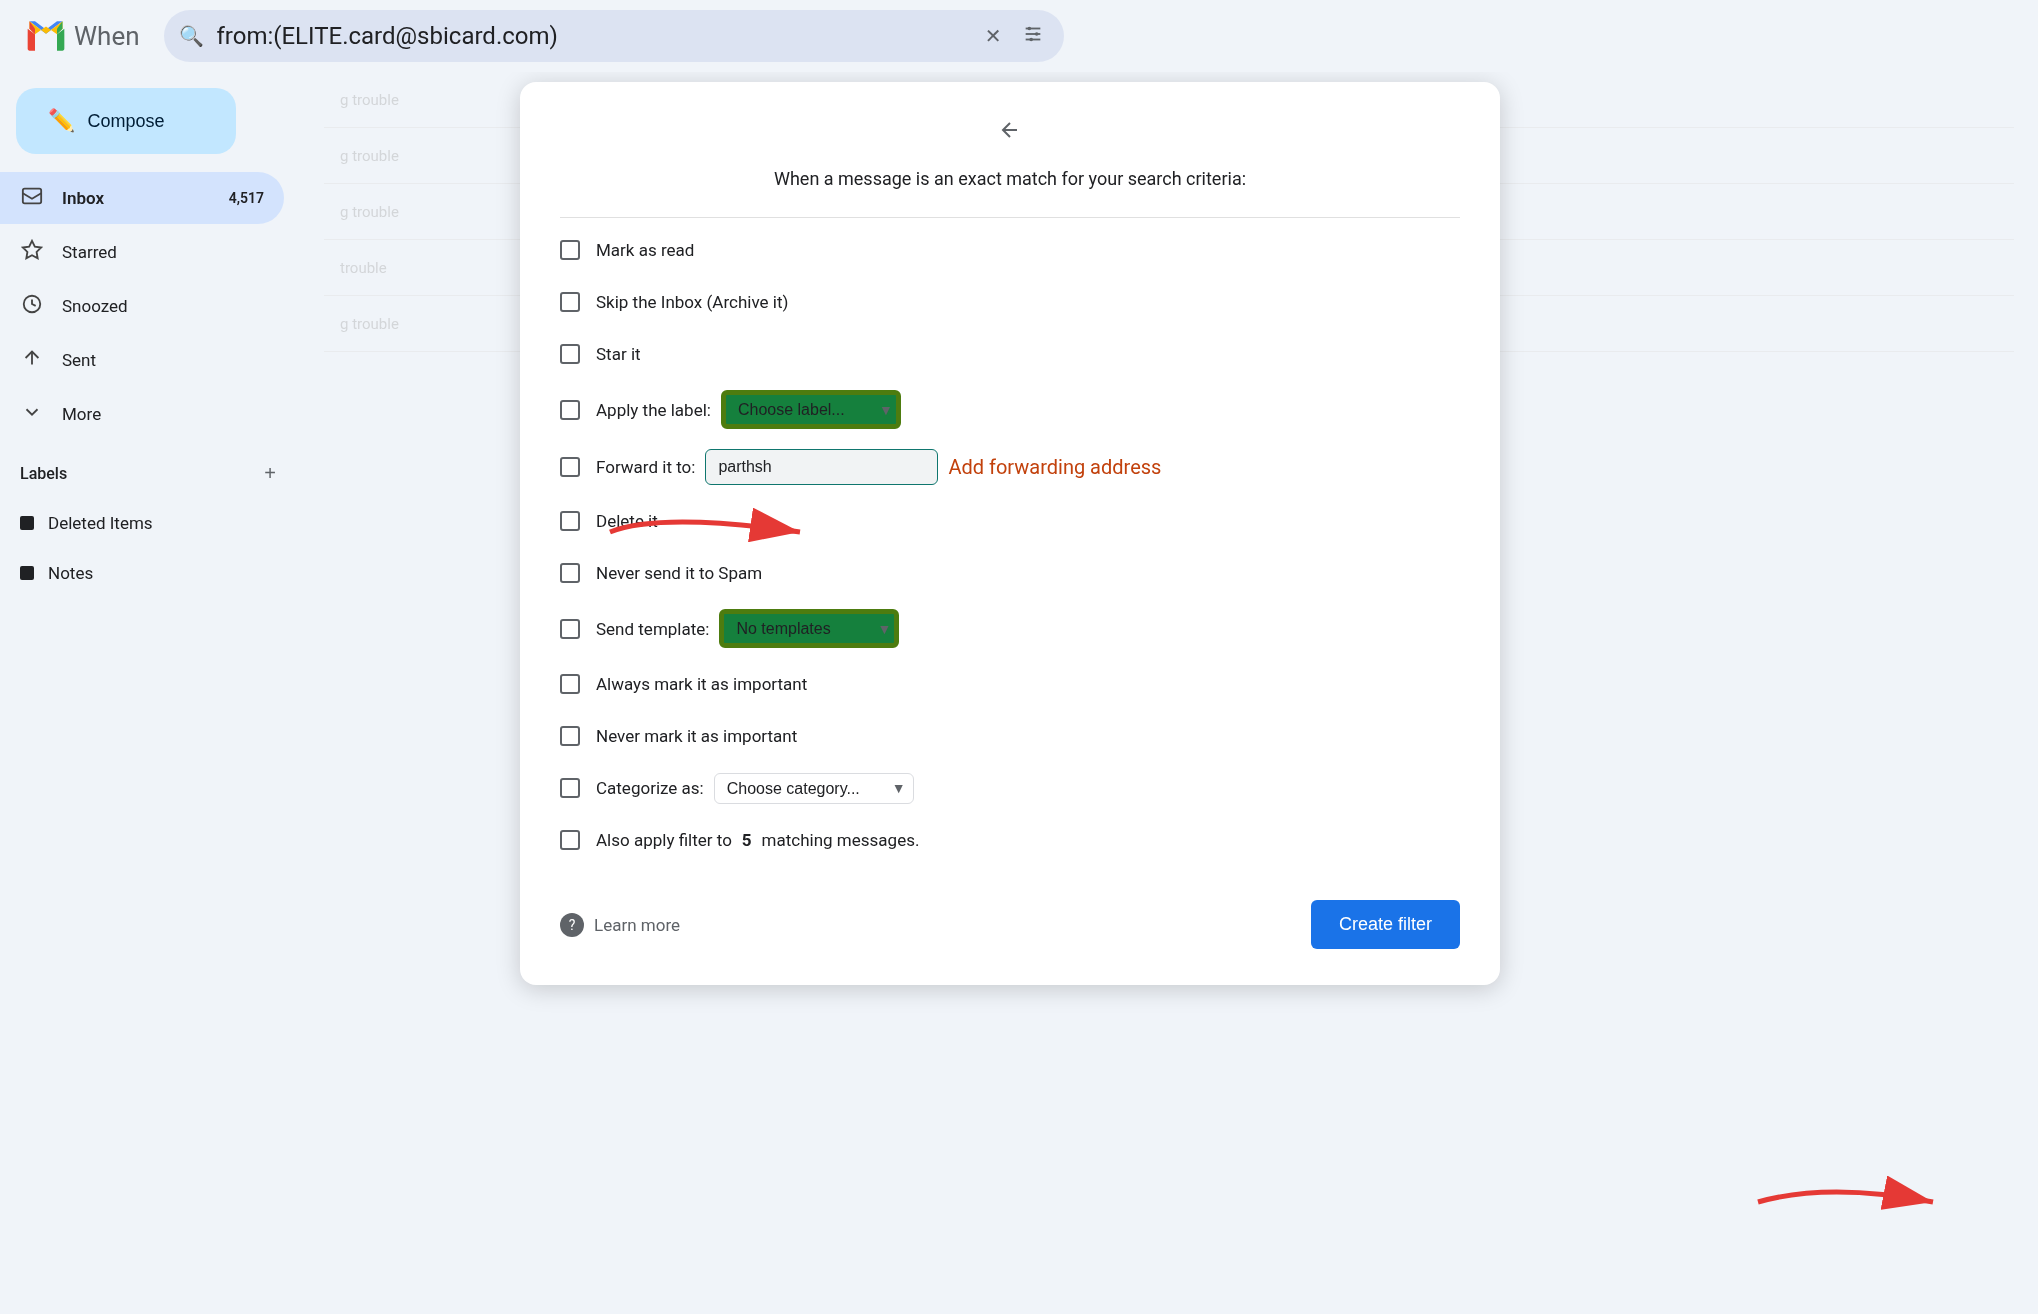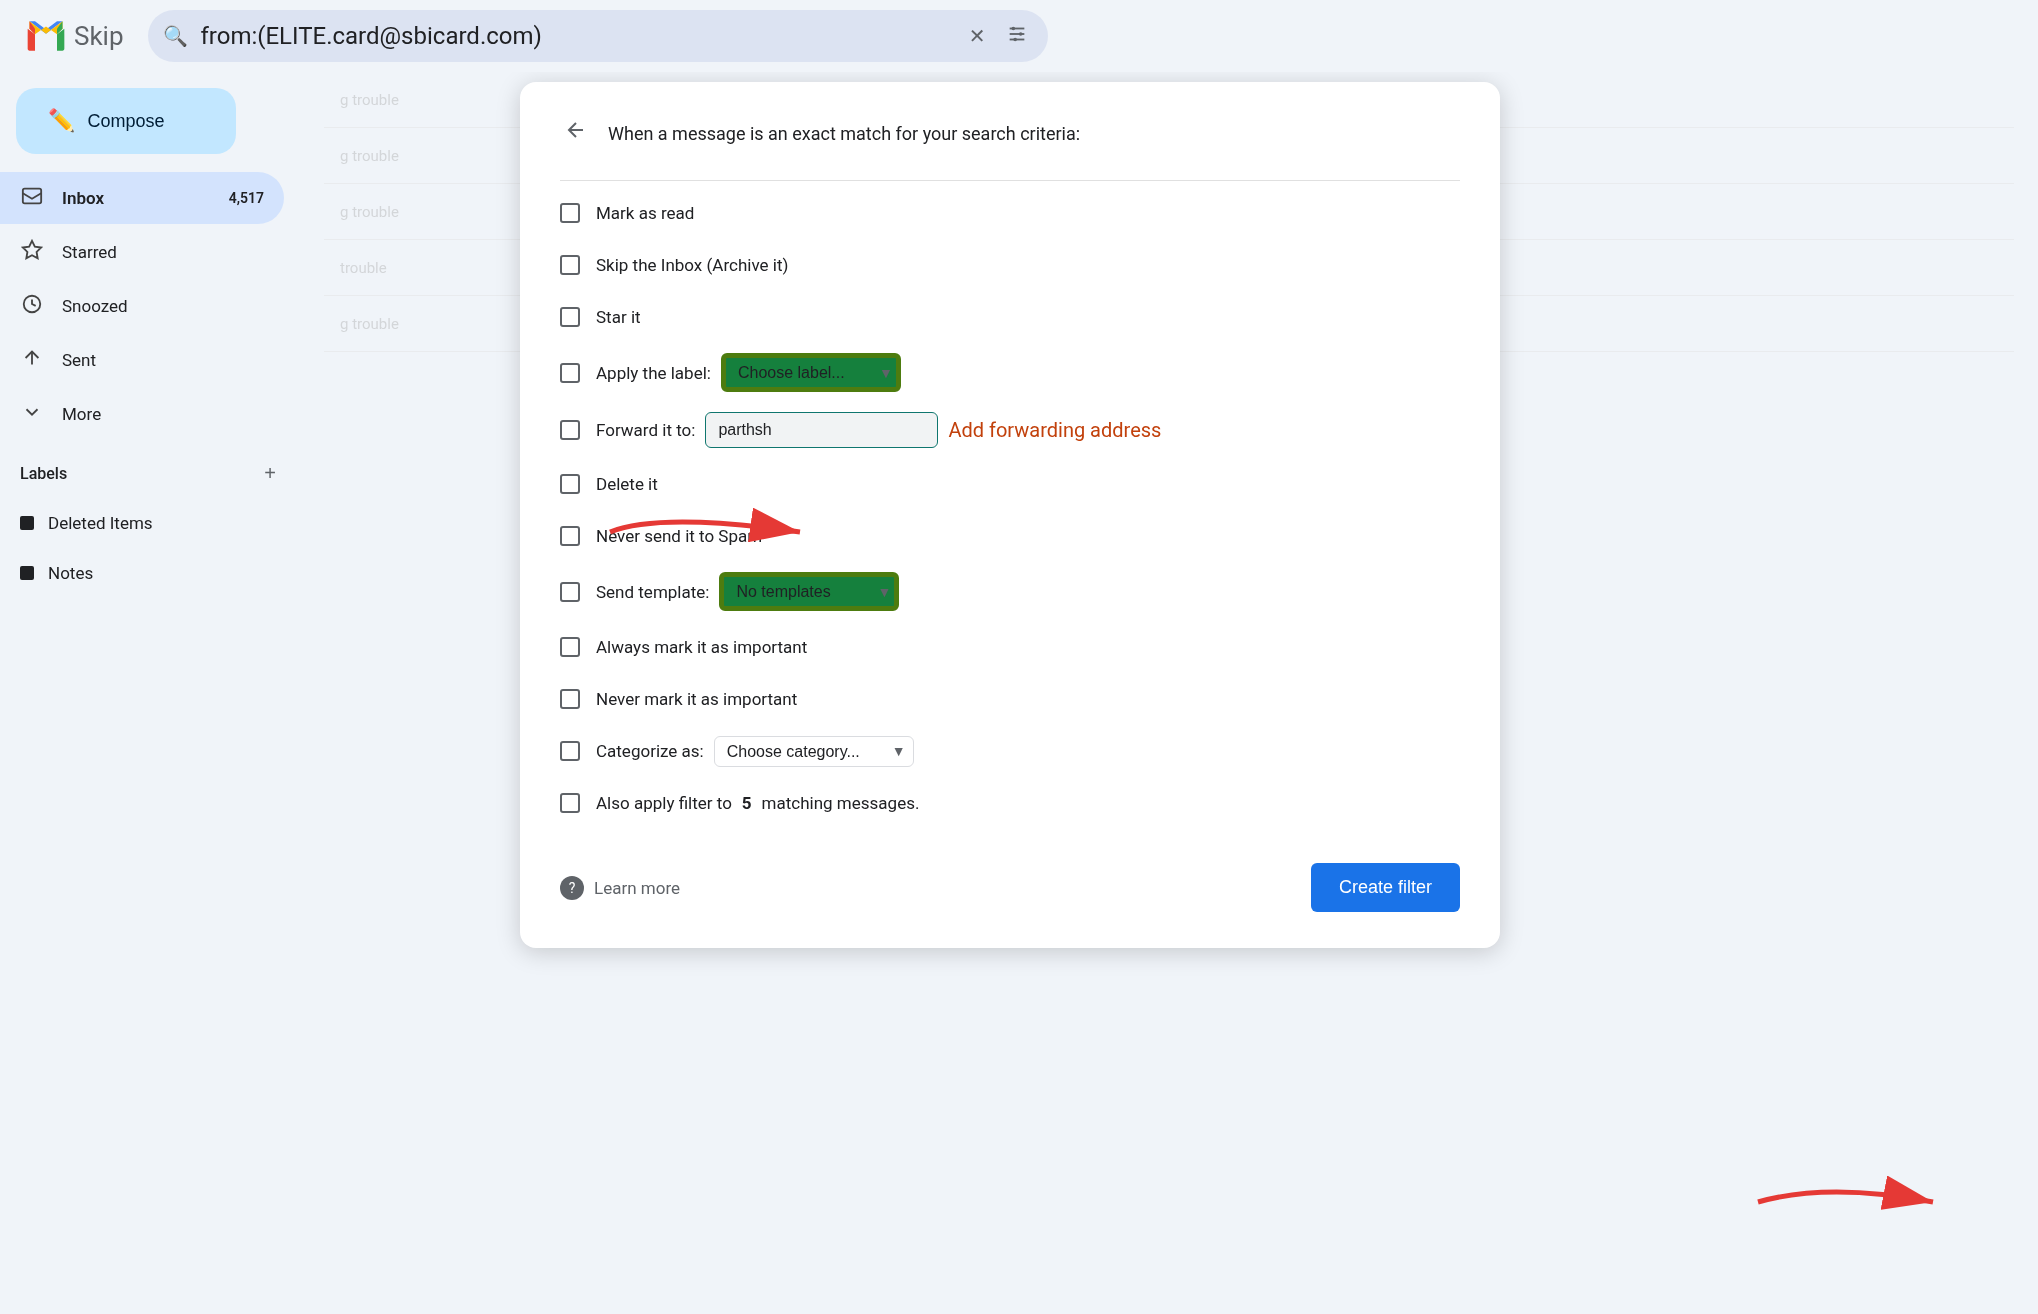--- a/index.html
+++ b/index.html
@@ -217,20 +217,21 @@
       box-shadow: 0 4px 24px rgba(0,0,0,0.18);
       padding: 32px 40px 36px 40px;
       max-width: 980px;
     }
 
     .filter-header {
       display: flex;
       align-items: center;
       gap: 16px;
       margin-bottom: 28px;
+      flex-direction: column;
     }
     .back-btn {
       cursor: pointer;
       font-size: 22px;
       color: #5f6368;
       background: none;
       border: none;
       padding: 4px;
     }
     .filter-header-text {
@@ -409,21 +410,21 @@
   <div class="gmail-logo">
 
     <svg class="gmail-logo-icon" viewBox="0 0 48 48" xmlns="http://www.w3.org/2000/svg">
       <path fill="#EA4335" d="M6 40h6V22L4 16v22c0 1.1.9 2 2 2z"></path>
       <path fill="#34A853" d="M36 40h6c1.1 0 2-.9 2-2V16l-8 6z"></path>
       <path fill="#4285F4" d="M36 8l-12 9L12 8H6l18 13.5L42 8z"></path>
       <path fill="#FBBC05" d="M6 16l6 6V22l12-8.5L36 22v-0.5l6-5.5V8L24 21.5 6 8v8z"></path>
       <path fill="#EA4335" d="M6 8v8l6 6v-6l-6-8z"></path>
       <path fill="#34A853" d="M42 8l-6 8v6l6-6z"></path>
     </svg>
-    <span class="gmail-logo-text">Skip</span>
+    <span class="gmail-logo-text">When</span>
   </div>
 
   <div class="search-bar">
     <span class="search-icon-wrap">🔍</span>
     <span class="search-input-text">from:(ELITE.card@sbicard.com)</span>
     <span class="search-clear-btn" title="Clear search">✕</span>
     <span class="search-options-btn" title="Search options">
       
       <svg width="22" height="22" viewBox="0 0 24 24" fill="none" stroke="#5f6368" stroke-width="2">
         <line x1="4" y1="6" x2="20" y2="6"></line>

